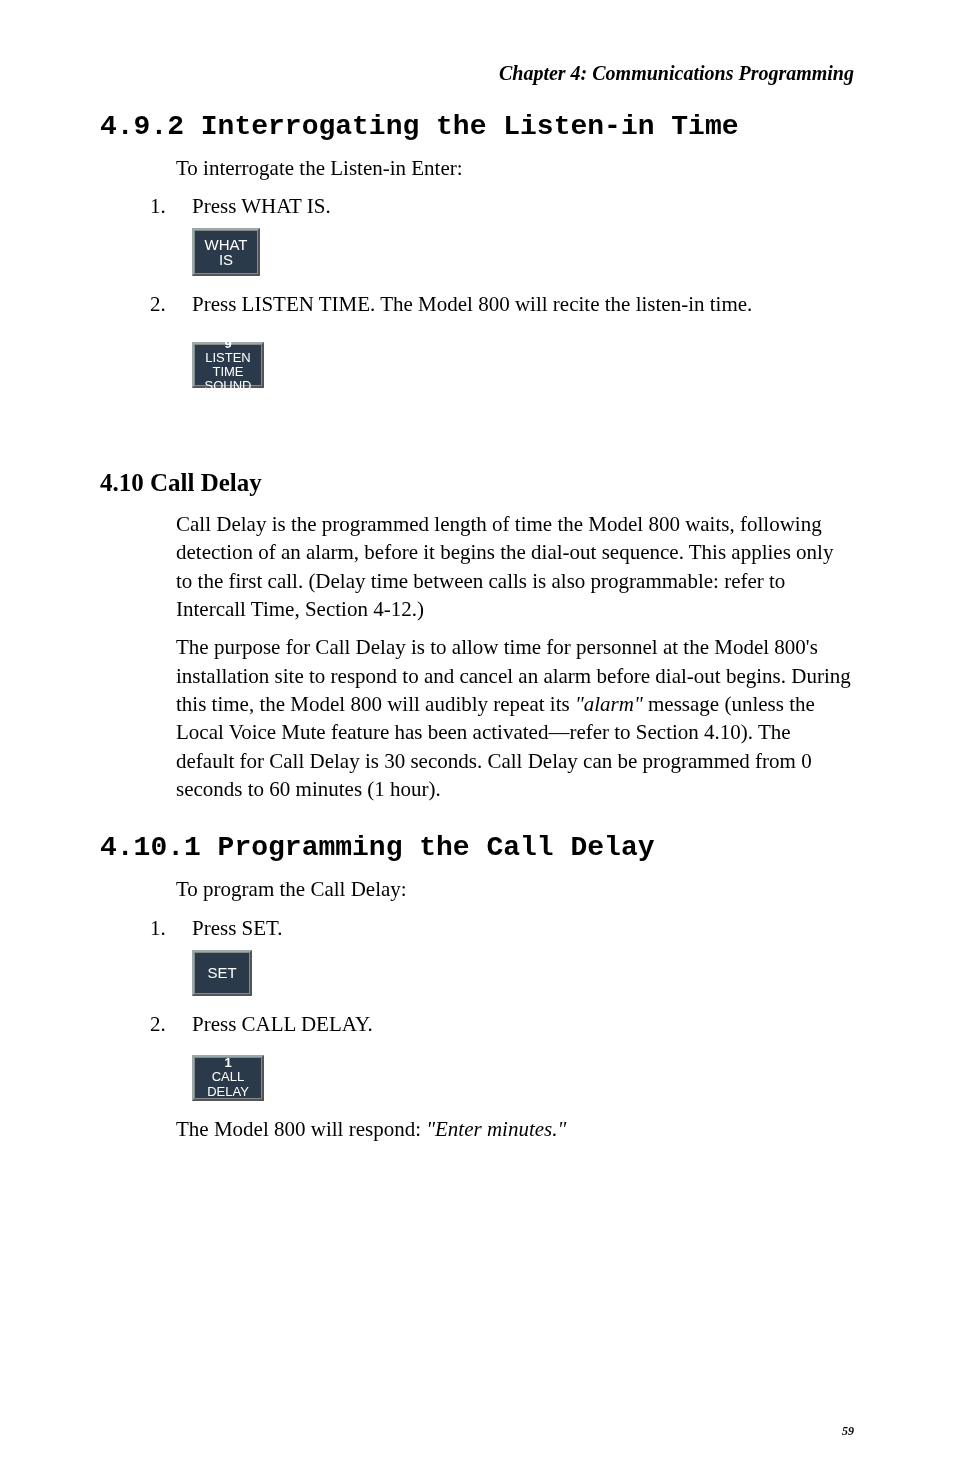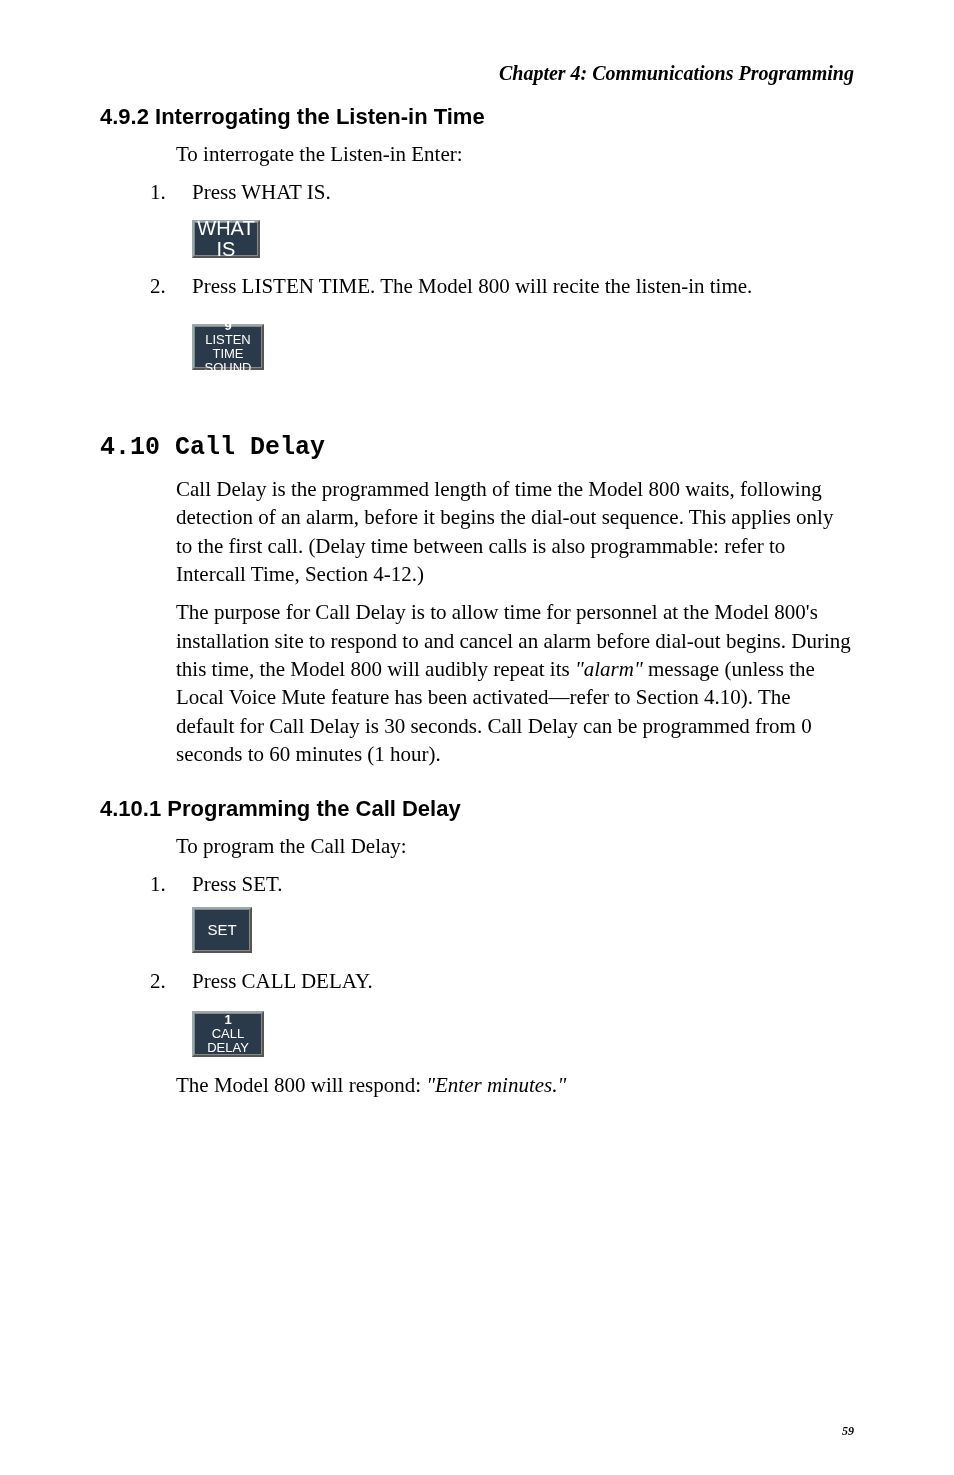--- a/index.html
+++ b/index.html
@@ -13,33 +13,33 @@
     width: 954px;
     box-sizing: border-box;
     min-height: 1475px;
     position: relative;
   }
   .header-title {
     font-style: italic;
     font-weight: bold;
     text-align: right;
     font-size: 20px;
-    margin-bottom: 15px;
+    margin-bottom: 21px;
   }
   h2.sec {
-    font-family: Liberation Sans, sans-serif;
+    font-family: Liberation Mono, monospace;
     font-weight: bold;
-    font-size: 22px;
+    font-size: 28px;
     margin: 12px 0 8px 0;
   }
   h1.main {
-    font-family: Liberation Mono, monospace;
+    font-family: Liberation Serif, serif;
     font-weight: bold;
     font-size: 25px;
-    margin: 47px 0 10px 0;
+    margin: 64px 0 10px 0;
   }
   .body-text {
     margin-left: 76px;
     margin-bottom: 10px;
   }
   .list-row {
     display: flex;
     margin-left: 50px;
     margin-bottom: 4px;
   }
@@ -72,22 +72,22 @@
     align-items: center;
     font-family: Arial, Helvetica, sans-serif;
     color: #fff;
     text-align: center;
     line-height: 1.05;
     box-sizing: border-box;
   }
   .btn.dark {
     background: #2b3a4a;
     width: 62px;
-    height: 32px;
-    font-size: 20px;
+    height: 42px;
+    font-size: 15px;
   }
   .btn.num {
     background: #2b3a4a;
     width: 66px;
     height: 40px;
   }
   .btn.num .n {
     font-weight: bold;
     font-size: 13px;
     line-height: 1;

